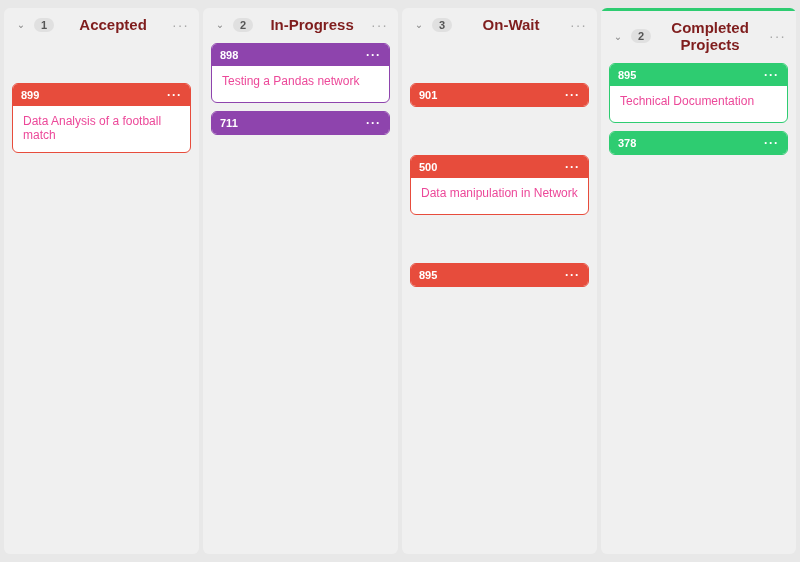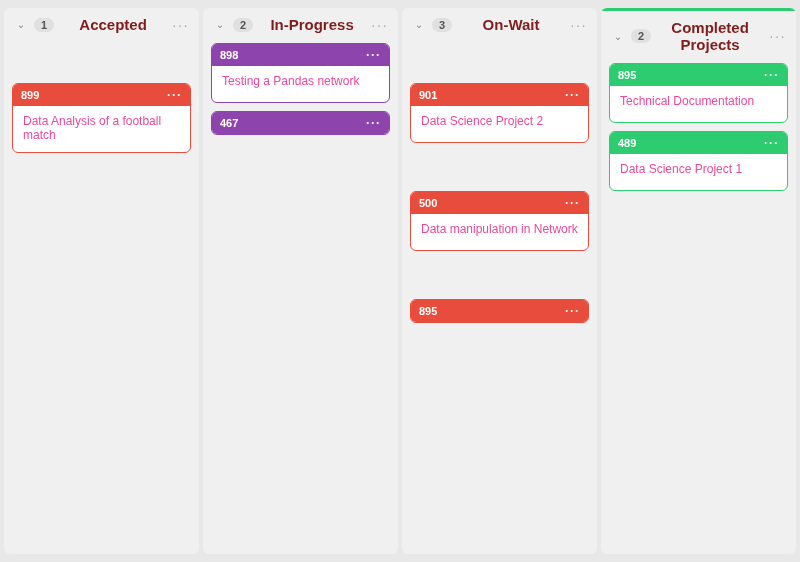--- a/index.html
+++ b/index.html
@@ -143,40 +143,39 @@
       <div class="cards-container">
         <div class="card purple">
           <div class="card-header purple">
             <span class="card-id">898</span>
             <span class="card-dots">···</span>
           </div>
           <div class="card-body">Testing a Pandas network</div>
         </div>
         <div class="card purple">
           <div class="card-header purple">
-            <span class="card-id">467</span>
+            <span class="card-id">711</span>
             <span class="card-dots">···</span>
           </div>
         </div>
       </div>
     </div>
     <div class="column">
       <div class="column-header ">
         <span class="chevron-icon">⌄</span>
         <span class="column-count">3</span>
         <span class="column-title">On-Wait</span>
         <span class="more-icon">···</span>
       </div>
       <div class="cards-container">
         <div class="card red">
           <div class="card-header red">
             <span class="card-id">901</span>
             <span class="card-dots">···</span>
           </div>
-          <div class="card-body">Data Science Project 2</div>
         </div>
         <div class="card red">
           <div class="card-header red">
             <span class="card-id">500</span>
             <span class="card-dots">···</span>
           </div>
           <div class="card-body">Data manipulation in Network</div>
         </div>
         <div class="card red">
           <div class="card-header red">
@@ -196,20 +195,19 @@
       <div class="cards-container">
         <div class="card green">
           <div class="card-header green">
             <span class="card-id">895</span>
             <span class="card-dots">···</span>
           </div>
           <div class="card-body">Technical Documentation</div>
         </div>
         <div class="card green">
           <div class="card-header green">
-            <span class="card-id">489</span>
-            <span class="card-dots">···</span>
-          </div>
-          <div class="card-body">Data Science Project 1</div>
+            <span class="card-id">378</span>
+            <span class="card-dots">···</span>
+          </div>
         </div>
       </div>
     </div>
   </div>
 
 </body></html>

